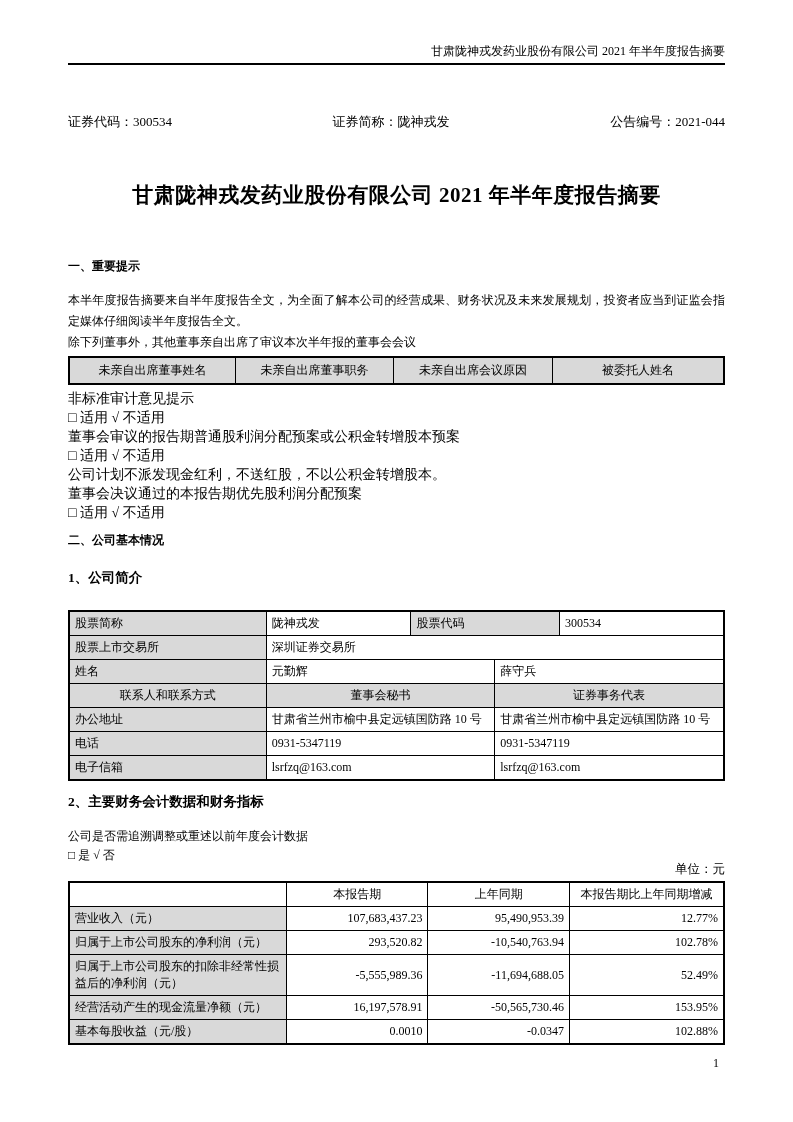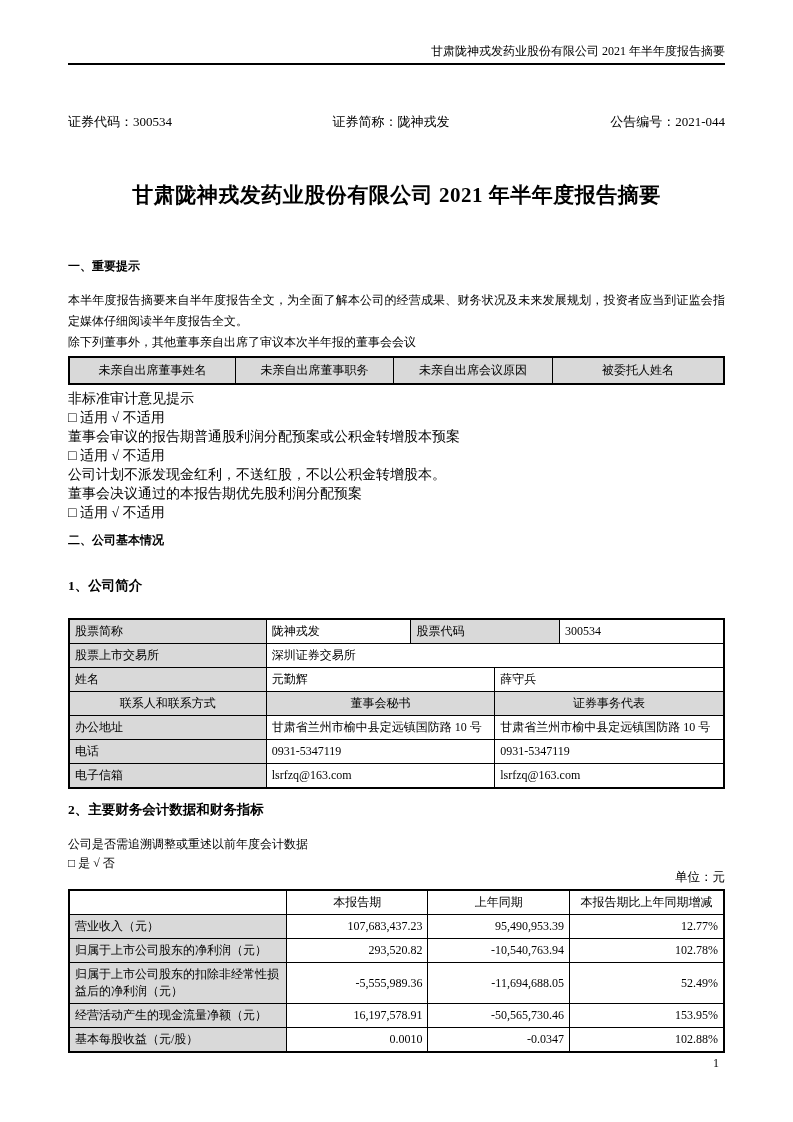--- a/index.html
+++ b/index.html
@@ -84,21 +84,21 @@
   .center { text-align: center; }
   .right { text-align: right; }
 
   .absent-table { margin-top: 3px; }
   .absent-table td { padding: 4px 5px; }
 
   .items { margin-top: 4px; }
   .items .item { font-size: 14px; line-height: 19px; }
 
   .h2 {
-    margin-top: 29px;
+    margin-top: 21px;
     font-size: 13.5px;
     font-weight: bold;
     line-height: 16px;
   }
   .h2.second { margin-top: 13px; }
 
   .profile-table { margin-top: 24px; }
 
   .restate { margin-top: 17px; font-size: 12px; line-height: 19px; }
   .unit-note { margin-top: -4px; text-align: right; font-size: 12.5px; line-height: 16px; }

